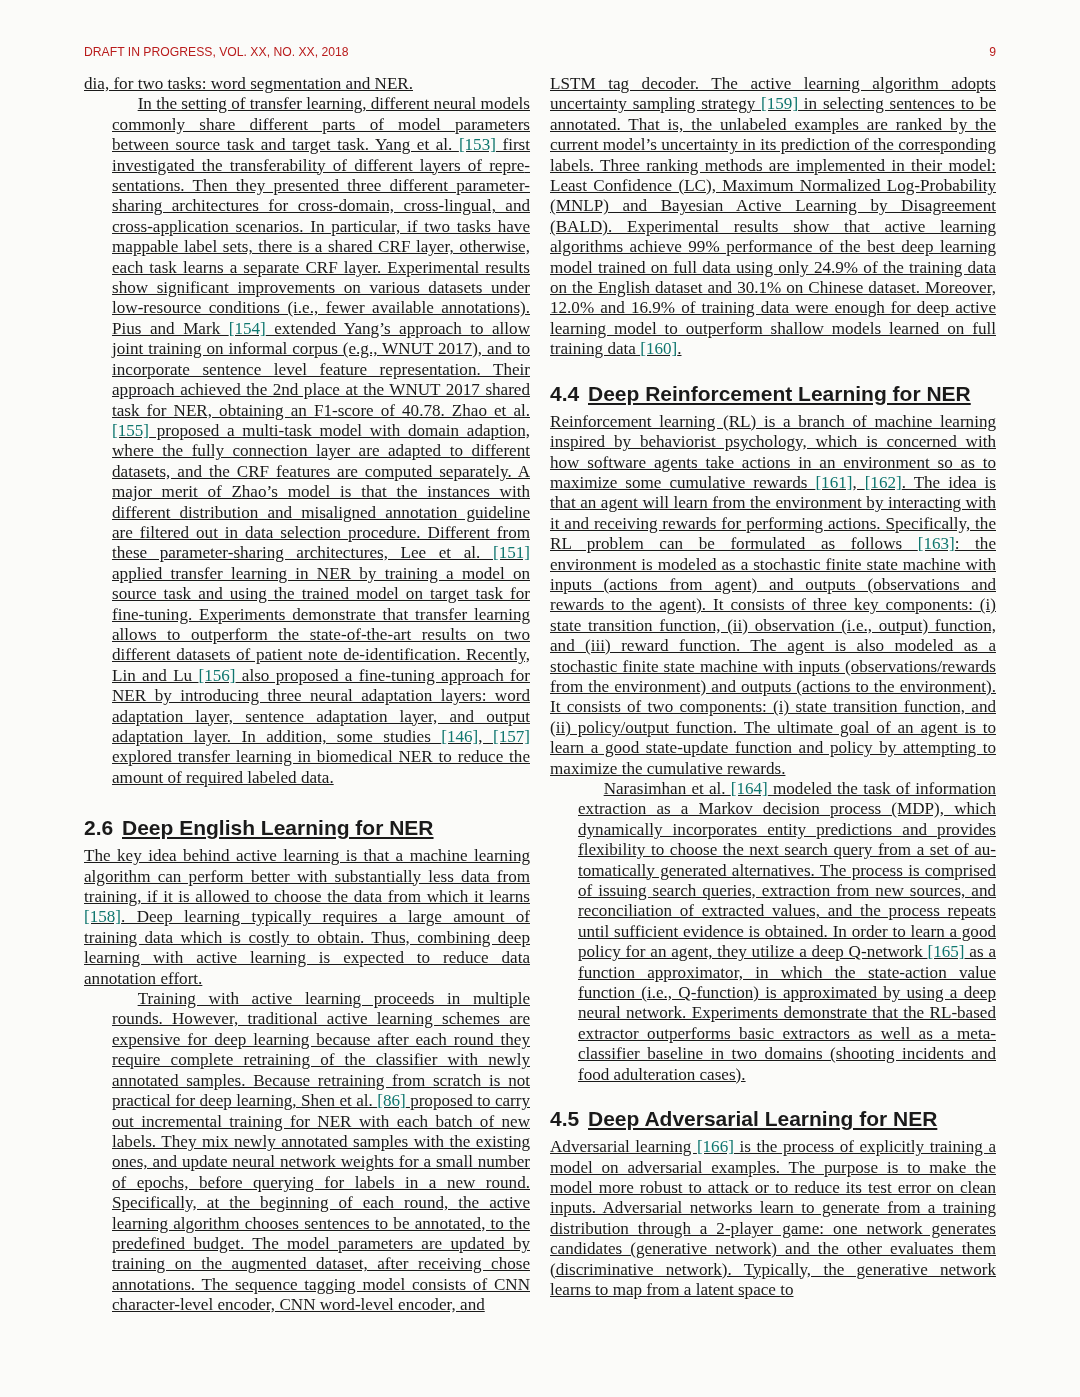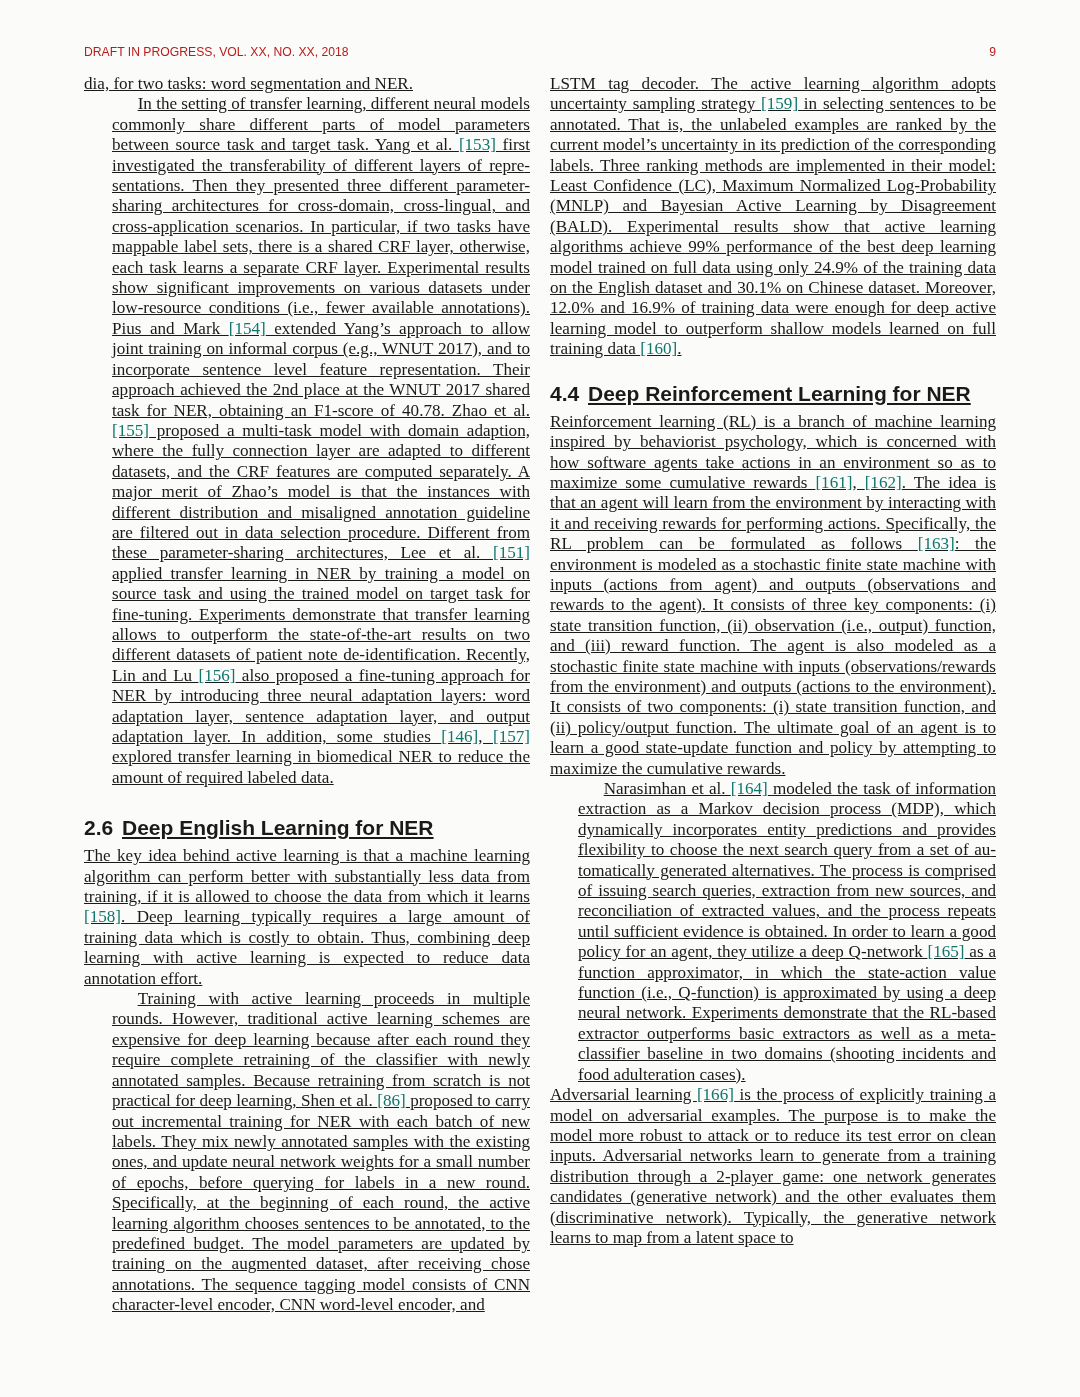--- a/index.html
+++ b/index.html
@@ -65,15 +65,16 @@
 </div>
 
 <div class="col right-col">
   <p><span>LSTM tag decoder. The active learning algorithm adopts uncertainty sampling strategy </span><a class="cite">[159]</a><span> in selecting sentences to be annotated. That is, the unlabeled examples are ranked by the current model’s uncertainty in its prediction of the cor­responding labels. Three ranking methods are implemented in their model: Least Confidence (LC), Maximum Normal­ized Log-Probability (MNLP) and Bayesian Active Learning by Disagreement (BALD). Experimental results show that active learning algorithms achieve 99% performance of the best deep learning model trained on full data using only 24.9% of the training data on the English dataset and 30.1% on Chinese dataset. Moreover, 12.0% and 16.9% of training data were enough for deep active learning model to outper­form shallow models learned on full training data </span><a class="cite">[160]</a><span>.</span></p>
 
   <h3 class="section gap-before gap-after" style="margin-top:24px !important;"><span class="num">4.4</span><span>Deep Reinforcement Learning for NER</span></h3>
 
   <p><span>Reinforcement learning (RL) is a branch of machine learning inspired by behaviorist psychology, which is concerned with how software agents take actions in an environment so as to maximize some cumulative rewards </span><a class="cite">[161]</a><span>, </span><a class="cite">[162]</a><span>. The idea is that an agent will learn from the environment by interacting with it and receiving rewards for performing actions. Specifically, the RL problem can be formulated as follows </span><a class="cite">[163]</a><span>: the environment is modeled as a stochastic finite state machine with inputs (actions from agent) and outputs (observations and rewards to the agent). It consists of three key components: (i) state transition function, (ii) observation (i.e., output) function, and (iii) reward function. The agent is also modeled as a stochastic finite state machine with inputs (observations/rewards from the environment) and outputs (actions to the environment). It consists of two components: (i) state transition function, and (ii) pol­icy/output function. The ultimate goal of an agent is to learn a good state-update function and policy by attempting to maximize the cumulative rewards.</span></p>
   <p class="indent"><span>Narasimhan et al. </span><a class="cite">[164]</a><span> modeled the task of informa­tion extraction as a Markov decision process (MDP), which dynamically incorporates entity predictions and provides flexibility to choose the next search query from a set of au­tomatically generated alternatives. The process is comprised of issuing search queries, extraction from new sources, and reconciliation of extracted values, and the process repeats until sufficient evidence is obtained. In order to learn a good policy for an agent, they utilize a deep Q-network </span><a class="cite">[165]</a><span> as a function approximator, in which the state-action value function (i.e., Q-function) is approximated by using a deep neural network. Experiments demonstrate that the RL-based extractor outperforms basic extractors as well as a meta-classifier baseline in two domains (shooting incidents and food adulteration cases).</span></p>
 
+  <h3 class="section gap-before gap-after" style="margin-top:24px !important;"><span class="num">4.5</span><span>Deep Adversarial Learning for NER</span></h3>
 
   <p><span>Adversarial learning </span><a class="cite">[166]</a><span> is the process of explicitly train­ing a model on adversarial examples. The purpose is to make the model more robust to attack or to reduce its test er­ror on clean inputs. Adversarial networks learn to generate from a training distribution through a 2-player game: one network generates candidates (generative network) and the other evaluates them (discriminative network). Typically, the generative network learns to map from a latent space to</span></p>
 </div>
 
 </body></html>

